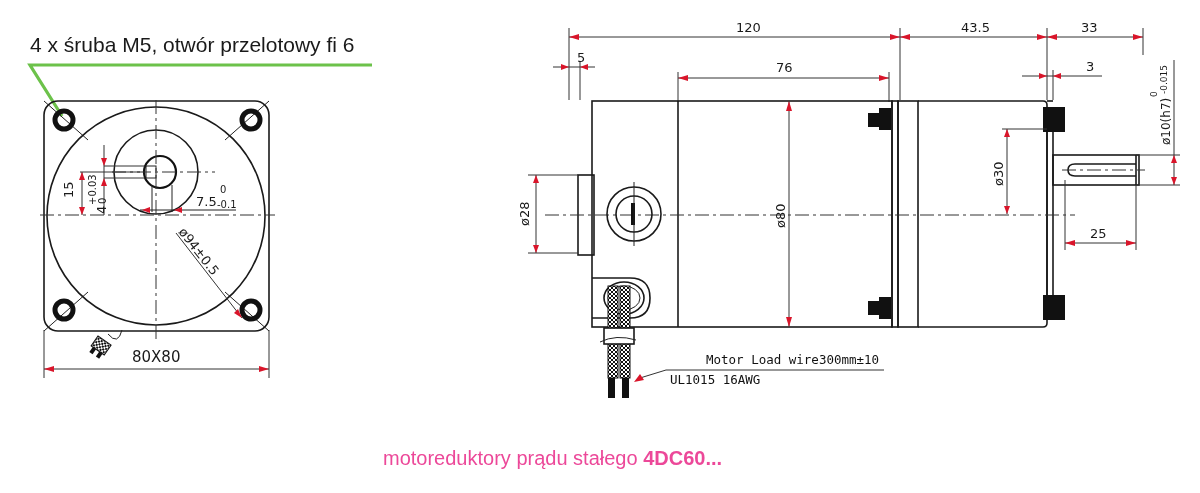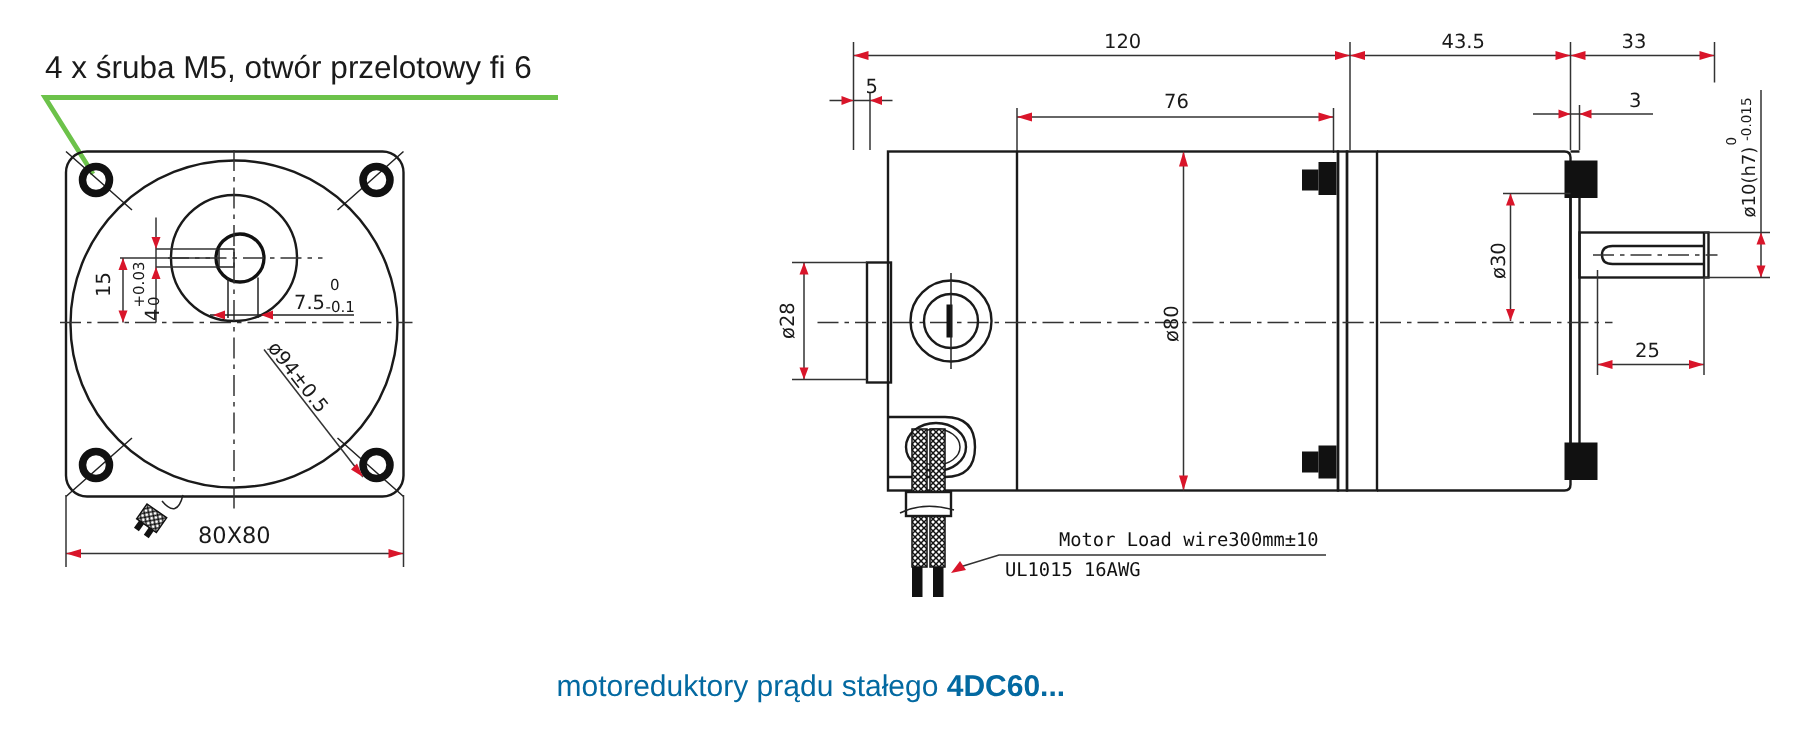--- a/index.html
+++ b/index.html
@@ -10,21 +10,21 @@
     .thin { stroke: #222; fill: none; stroke-width: 1; }
     .center { stroke: #333; fill: none; stroke-width: 1; stroke-dasharray: 14 4 3 4; }
     .dim { stroke: #333; fill: none; stroke-width: 1; }
     .arrow { fill: #d9152a; stroke: none; }
     .blk { fill: #111; stroke: none; }
     .dimtxt { font-family: "DejaVu Sans", sans-serif; font-size: 13px; fill: #1a1a1a; }
     .dimtxt-sm { font-family: "DejaVu Sans", sans-serif; font-size: 10px; fill: #1a1a1a; }
     .mono { font-family: "DejaVu Sans Mono", monospace; font-size: 12.5px; fill: #111; }
     .note { font-family: "Liberation Sans", sans-serif; font-size: 21px; fill: #1a1a1a; }
     .green { stroke: #6cc24a; stroke-width: 3.2; fill: none; }
-    #caption { position: absolute; left: 371px; top: 447px; font-family: "Liberation Sans", sans-serif; font-size: 20px; color: #0369a1; white-space: nowrap; }
+    #caption { position: absolute; left: 383px; top: 447px; font-family: "Liberation Sans", sans-serif; font-size: 20px; color: #ec4899; white-space: nowrap; }
     #caption b { font-weight: bold; }
     .braid { fill: url(#braid); stroke: #111; stroke-width: 1; }
   </style>
 </head>
 <body>
 
 <svg id="drawing" viewBox="0 0 1200 493" xmlns="http://www.w3.org/2000/svg">
   <defs>
     <pattern id="braid" width="4" height="4" patternUnits="userSpaceOnUse">
       <rect width="4" height="4" fill="#fff"></rect>

